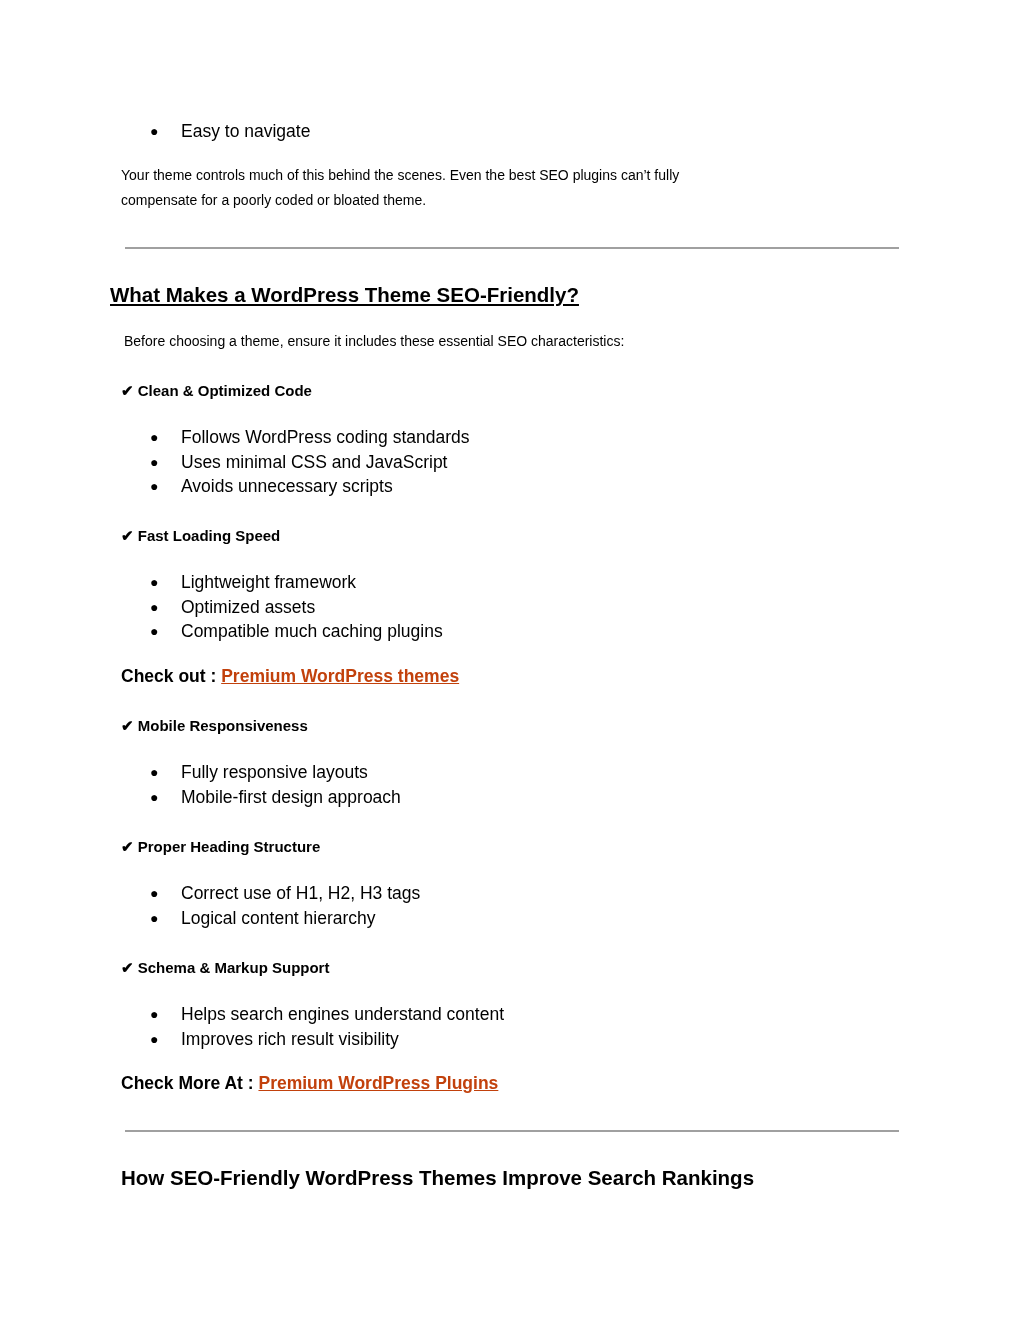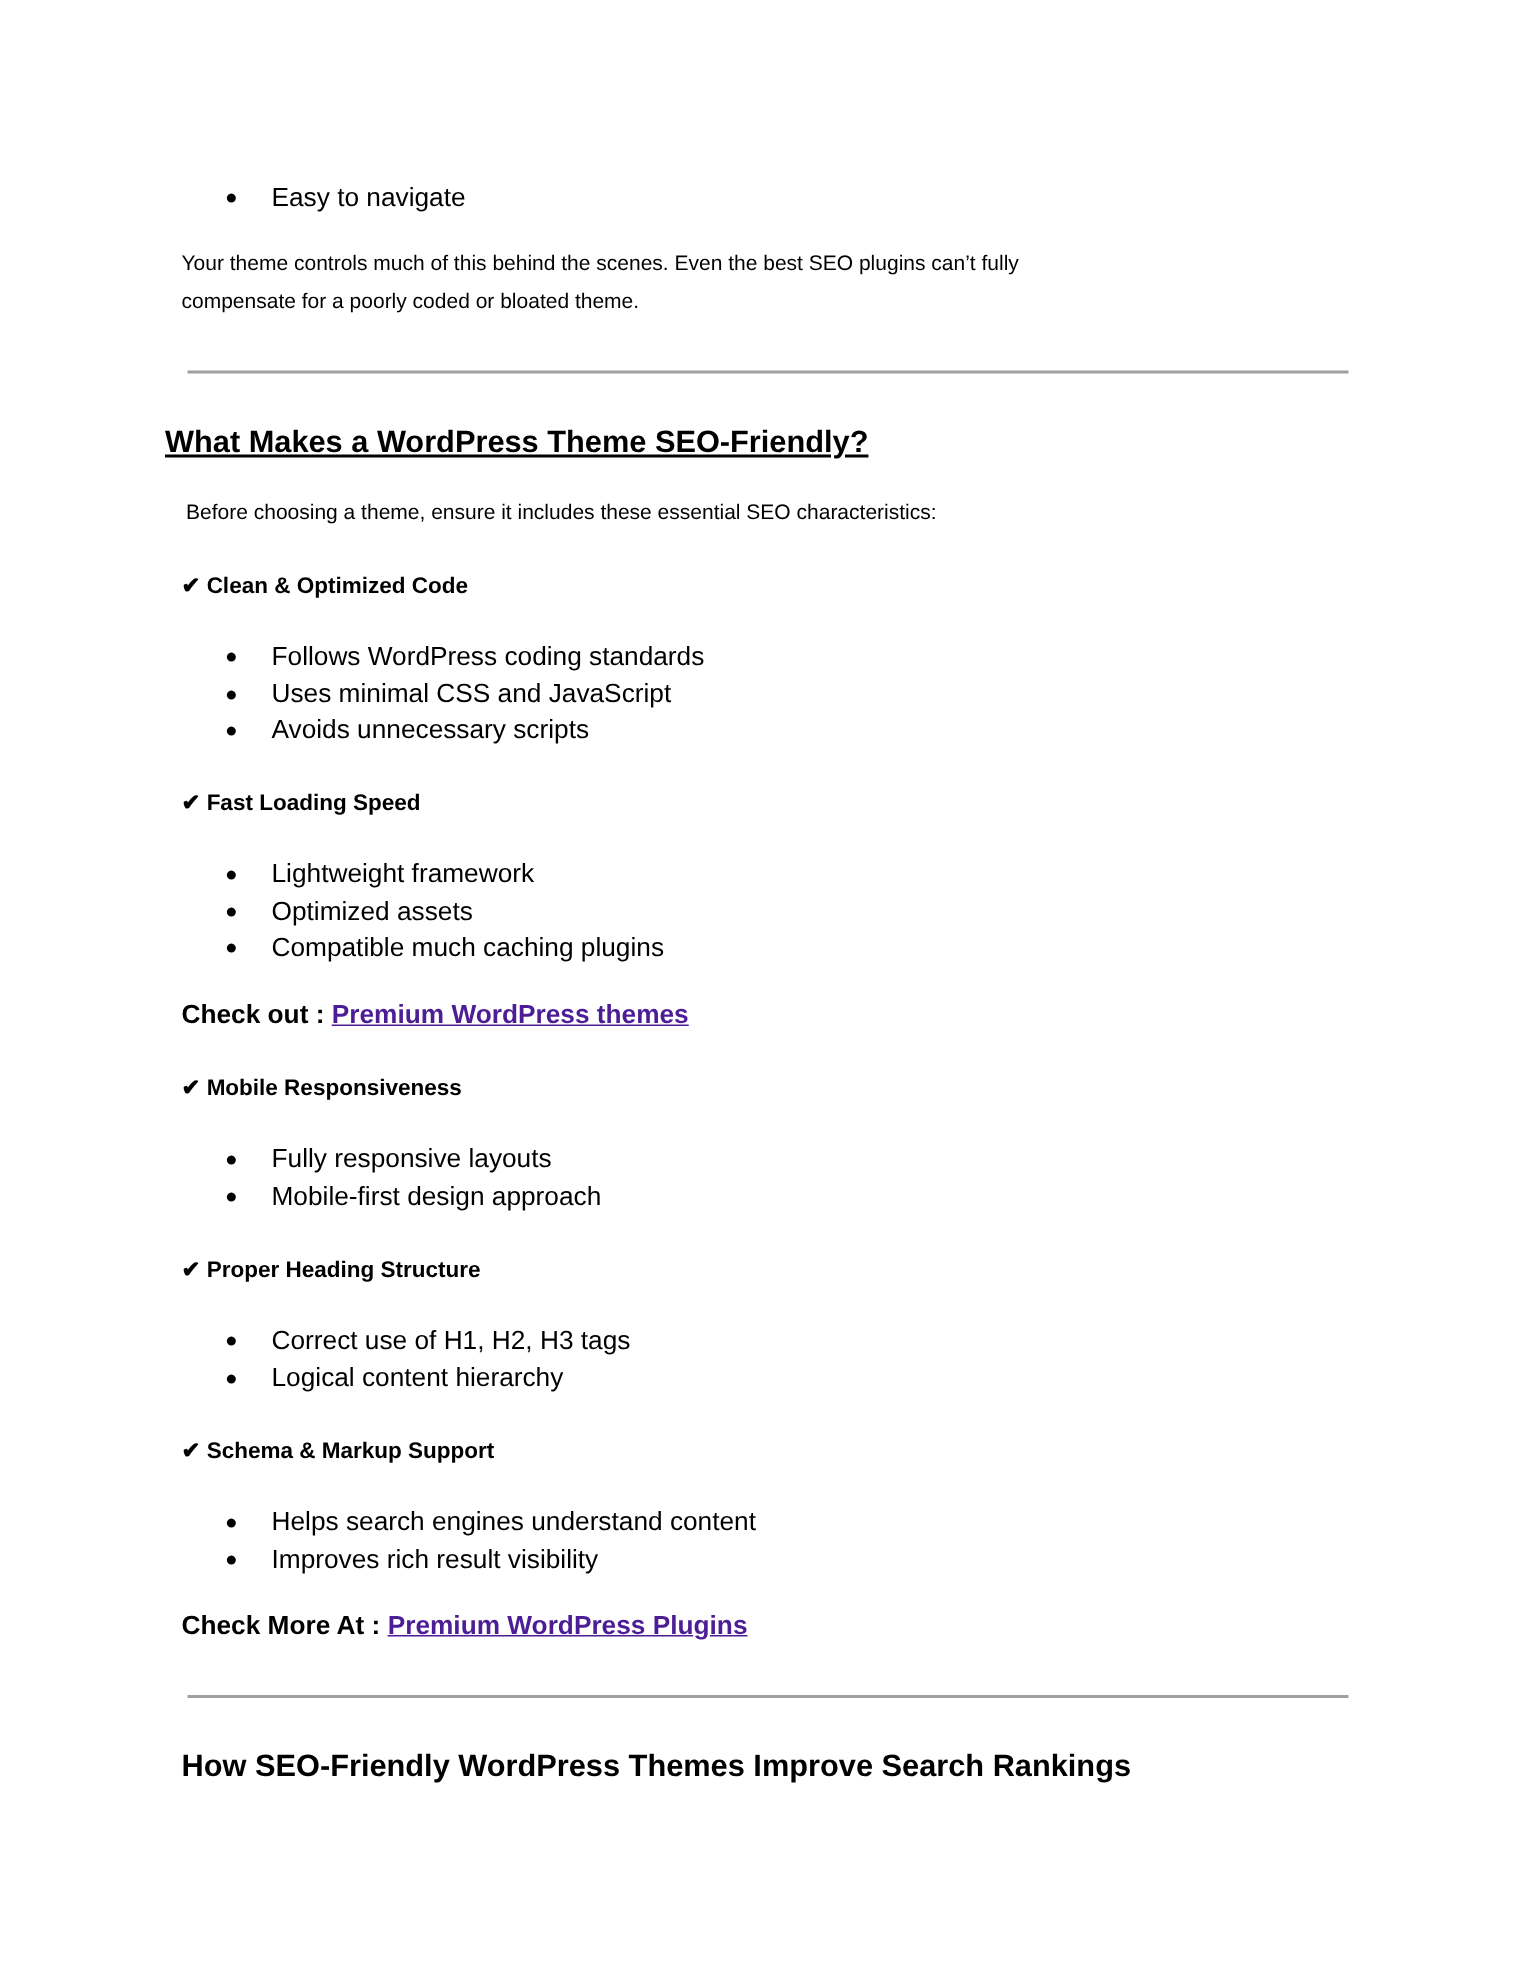--- a/index.html
+++ b/index.html
@@ -7,21 +7,21 @@
       font-family: "Liberation Sans", sans-serif; color: #000; }
     .abs { position: absolute; }
     .p { font-size: 14px; line-height: 24.5px; margin: 0; }
     .bul { position: absolute; left: 150px; font-size: 17.5px; line-height: 24.5px; margin: 0; padding: 0; list-style: none; }
     .bul li { position: relative; padding-left: 31px; height: 24.5px; }
     .bul li .dot { position: absolute; left: 0; top: 0; font-size: 14px; }
     .h2 { font-size: 20.5px; font-weight: bold; margin: 0; line-height: 26px; }
     .h3 { font-size: 15px; font-weight: bold; margin: 0; line-height: 26px; }
     .hr { position: absolute; left: 125px; width: 774px; height: 2px; background: #a0a0a0; }
     .bold-line { font-size: 17.5px; font-weight: bold; line-height: 24.5px; margin: 0; }
-    a.link { color: #4c1d95; text-decoration: underline; font-weight: bold; }
+    a.link { color: #c2410c; text-decoration: underline; font-weight: bold; }
   </style>
 </head>
 <body>
 
 <ul class="bul" style="top:119px;">
   <li><span class="dot">●</span><span>Easy to navigate</span></li>
 </ul>
 
 <div class="abs" style="left:121px; top:163px;">
   <p class="p">Your theme controls much of this behind the scenes. Even the best SEO plugins can’t fully</p>

